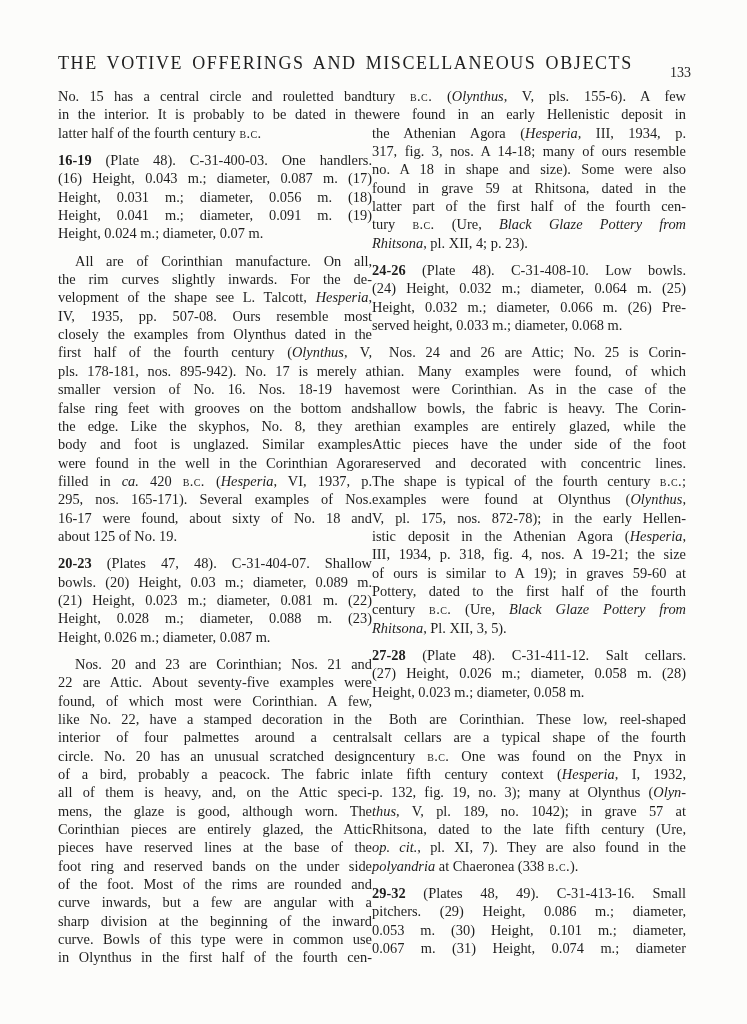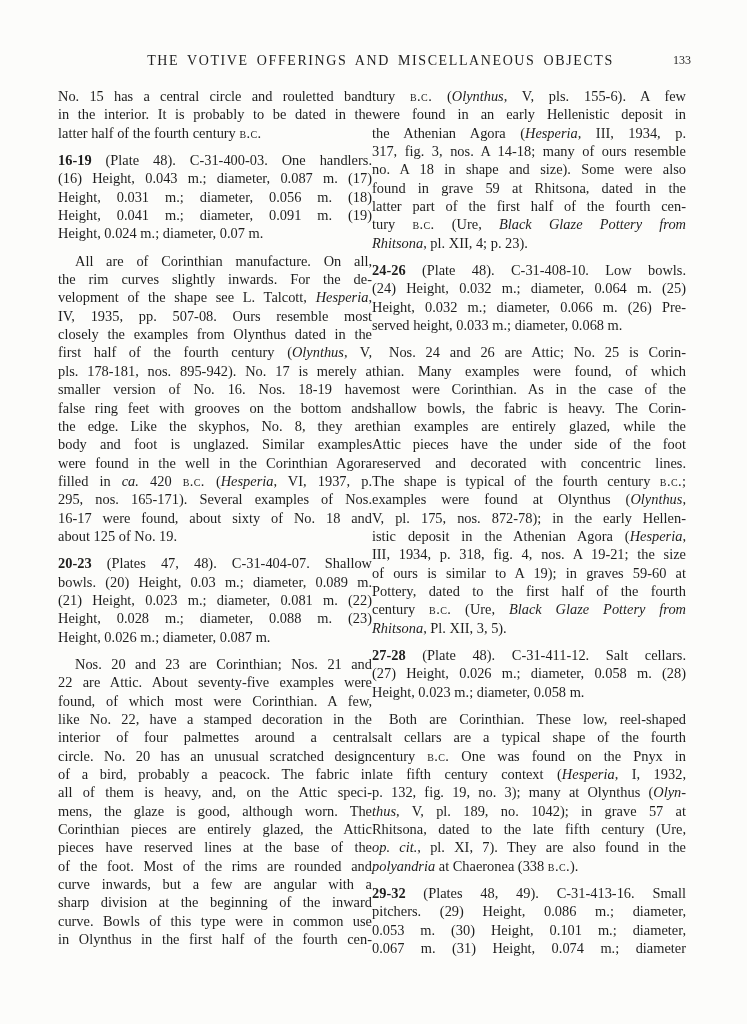--- a/index.html
+++ b/index.html
@@ -17,31 +17,30 @@
     left: 58px;
     top: 53px;
     width: 645px;
   }
   .page-header {
     position: relative;
     height: 20px;
     margin-bottom: 14px;
   }
   .page-title {
-    text-align: center;
-    font-size: 14px;
+    font-size: 18px;
     letter-spacing: 1.6px;
     word-spacing: 3px;
     white-space: nowrap;
   }
   .page-number {
     position: absolute;
     right: 12px;
-    top: 0;
-    font-size: 12px;
+    top: 12px;
+    font-size: 14px;
     letter-spacing: 0;
   }
   .cols {
     display: flex;
     gap: 0;
   }
   .col {
     width: 314px;
     font-size: 14.4px;
     line-height: 18.35px;
@@ -115,20 +114,21 @@
             <div class="line">22 are Attic. About seventy-five examples were</div>
             <div class="line">found, of which most were Corinthian. A few,</div>
             <div class="line">like No. 22, have a stamped decoration in the</div>
             <div class="line">interior of four palmettes around a central</div>
             <div class="line">circle. No. 20 has an unusual scratched design</div>
             <div class="line">of a bird, probably a peacock. The fabric in</div>
             <div class="line">all of them is heavy, and, on the Attic speci-</div>
             <div class="line">mens, the glaze is good, although worn. The</div>
             <div class="line">Corinthian pieces are entirely glazed, the Attic</div>
             <div class="line">pieces have reserved lines at the base of the</div>
+            <div class="line">foot ring and reserved bands on the under side</div>
             <div class="line">of the foot. Most of the rims are rounded and</div>
             <div class="line">curve inwards, but a few are angular with a</div>
             <div class="line">sharp division at the beginning of the inward</div>
             <div class="line">curve. Bowls of this type were in common use</div>
             <div class="line">in Olynthus in the first half of the fourth cen-</div>
           </div>
         </div>
       <div class="col" id="col-right">
           <div class="para">
             <div class="line">tury <span class="sc">b.c.</span> (<span class="i">Olynthus</span>, V, pls. 155-6). A few</div>

